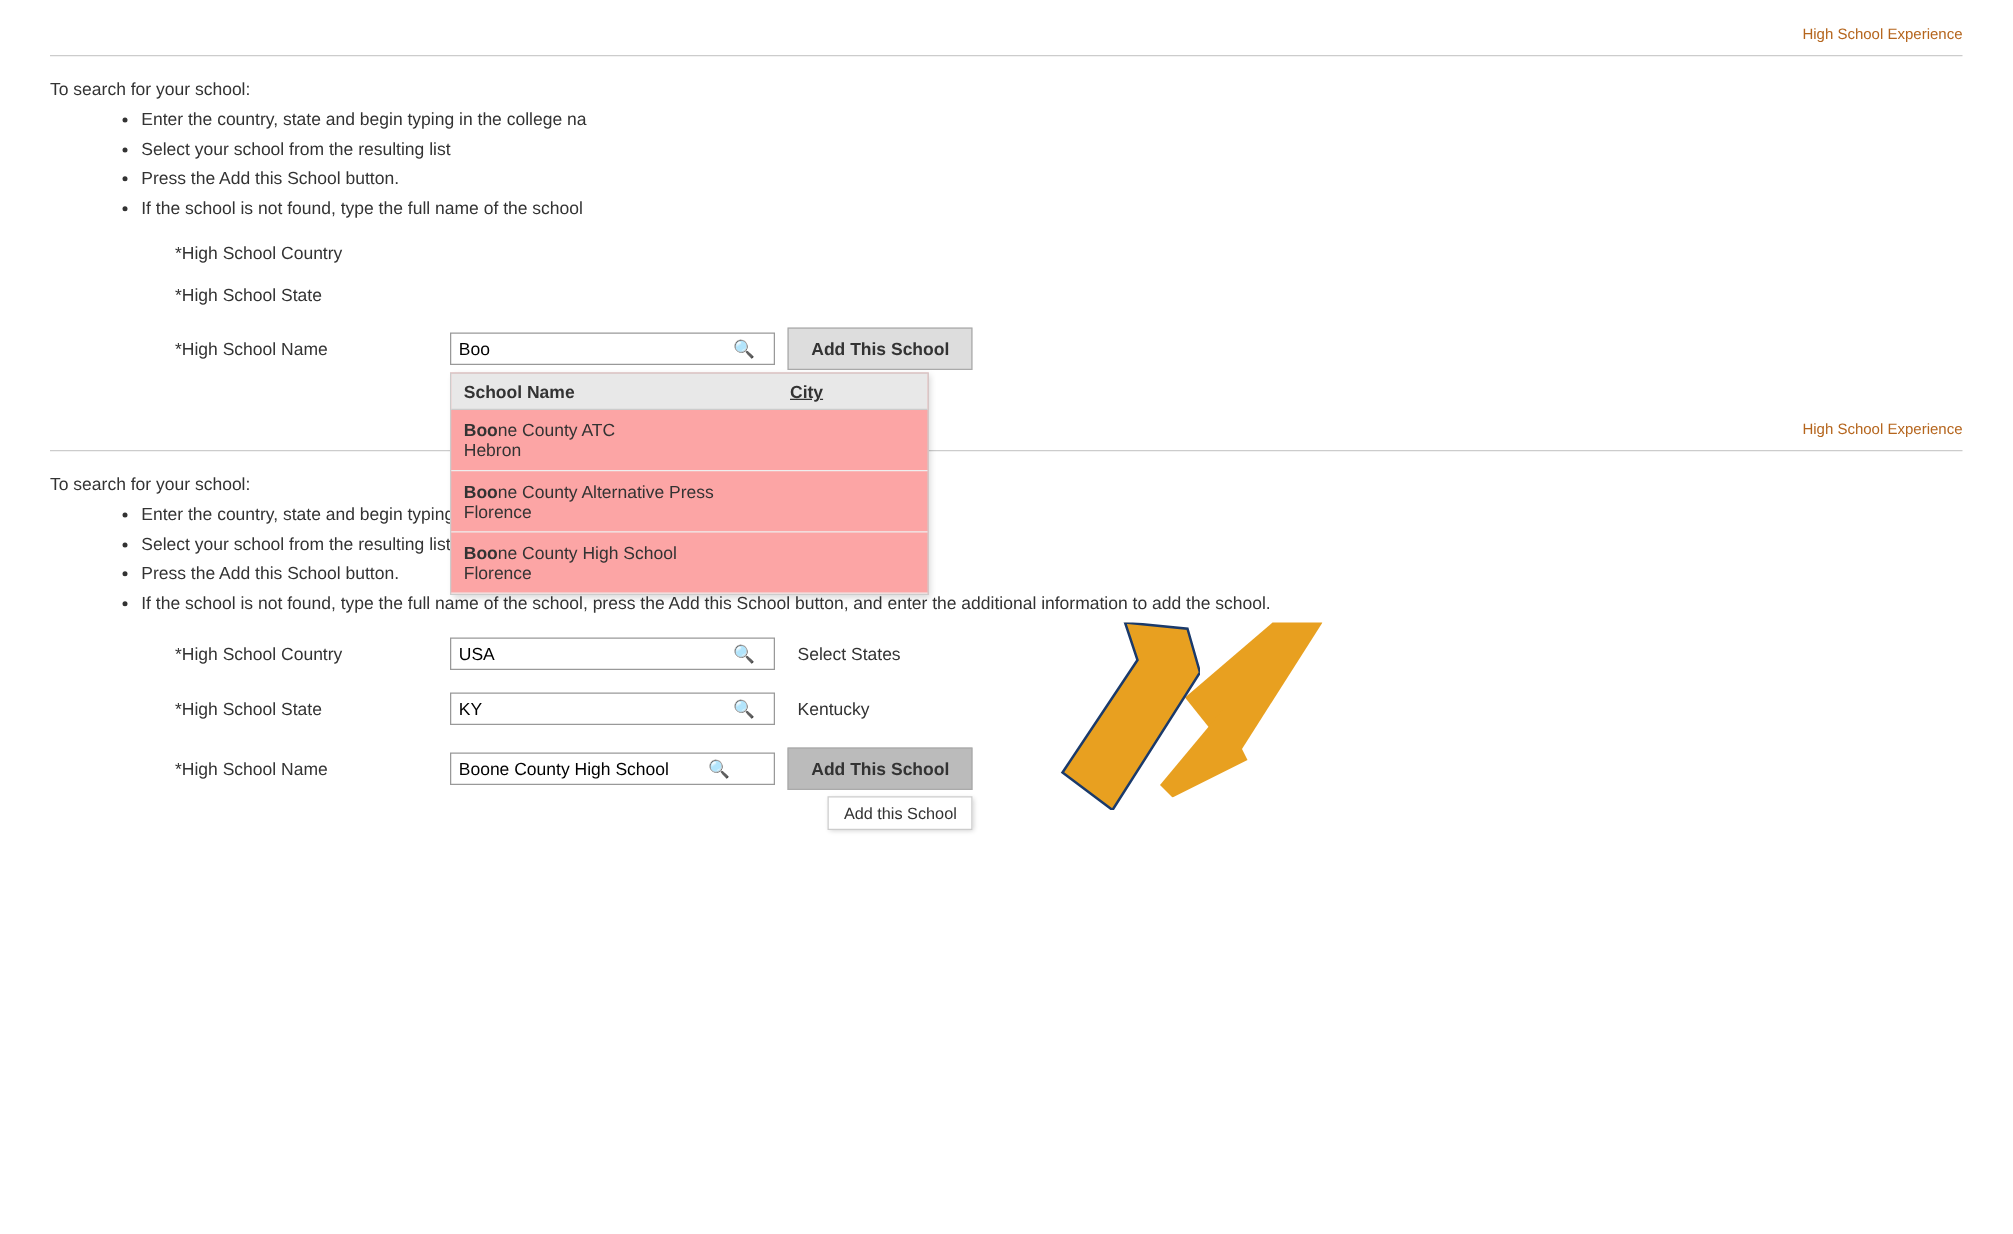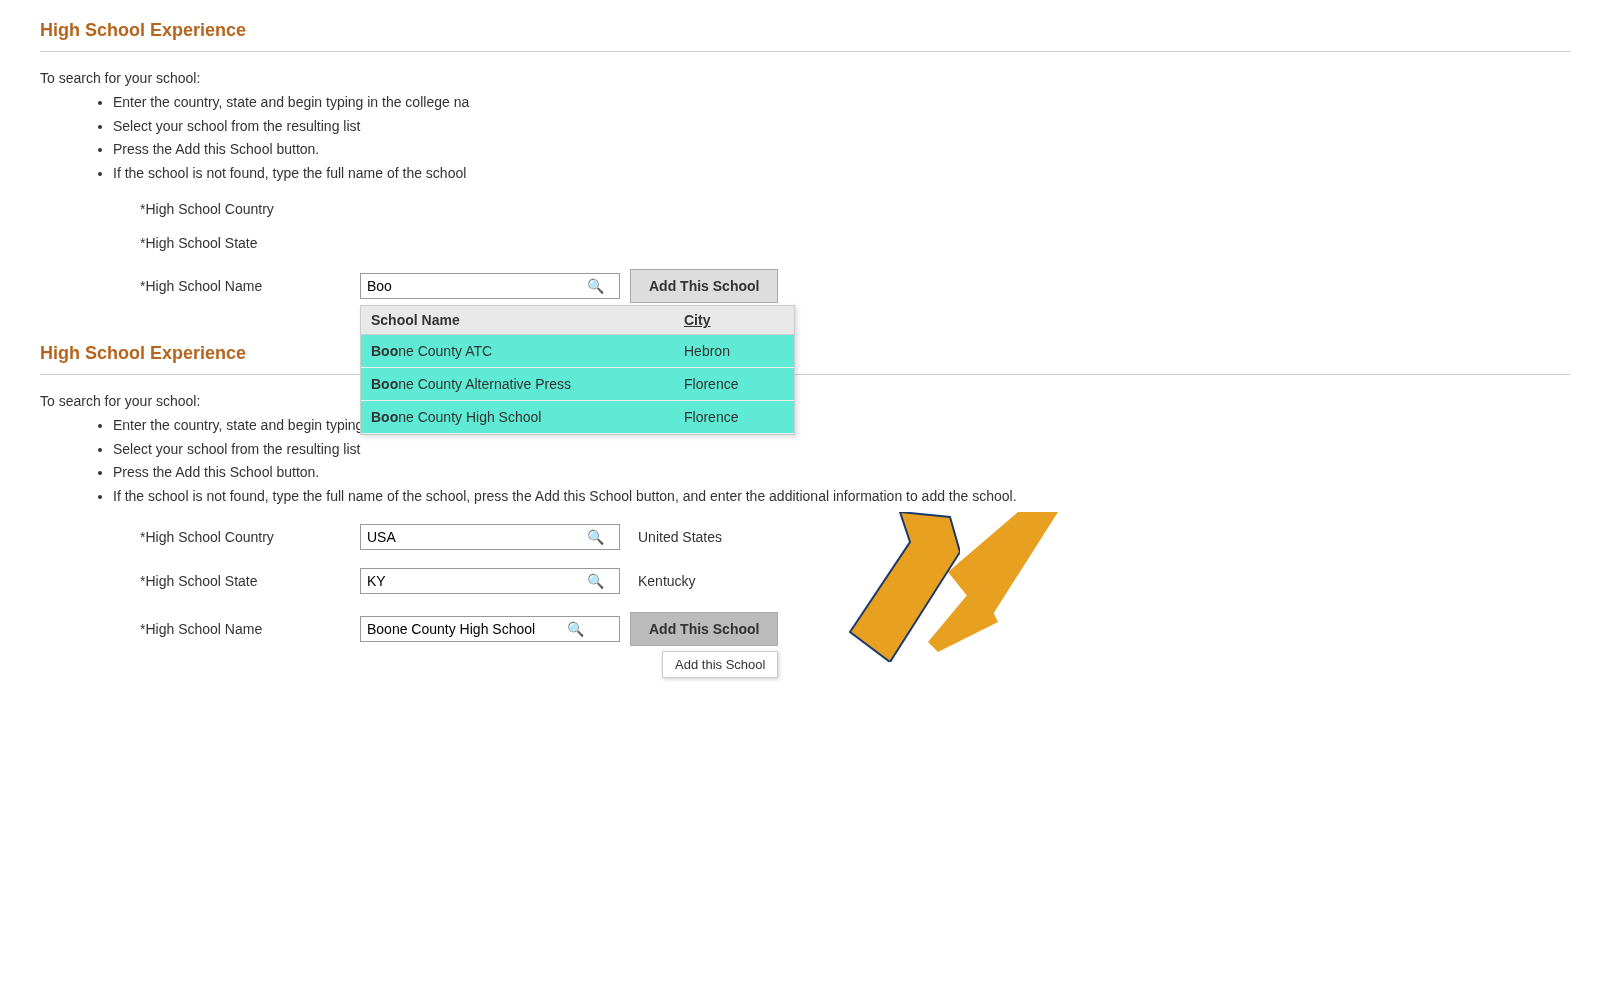--- a/index.html
+++ b/index.html
@@ -15,23 +15,24 @@
     .page-wrapper {
       padding: 20px 40px;
     }
 
     .section {
       margin-bottom: 30px;
     }
 
     .section-title {
       color: #b5651d;
-      font-size: 18px;
-      font-weight: bold;
+      font-size: 12px;
+      font-weight: normal;
       margin-bottom: 10px;
+      text-align: right;
     }
 
     .section-divider {
       border: none;
       border-top: 1px solid #ccc;
       margin-bottom: 15px;
     }
 
     .instructions {
       margin-bottom: 15px;
@@ -110,24 +111,24 @@
       font-size: 14px;
       color: #333;
       margin-left: 8px;
     }
 
     
     .autocomplete-dropdown {
       position: absolute;
       top: 36px;
       left: 220px;
-      background: #5eead4;
+      background: #fca5a5;
       border: 1px solid #ccc;
       z-index: 100;
-      width: 435px;
+      width: 383px;
       box-shadow: 2px 2px 5px rgba(0,0,0,0.15);
     }
 
     .dropdown-header {
       display: flex;
       background: #e8e8e8;
       border-bottom: 1px solid #ccc;
       padding: 6px 10px;
       font-weight: bold;
       font-size: 14px;
@@ -141,20 +142,21 @@
       width: 100px;
       text-decoration: underline;
     }
 
     .dropdown-item {
       display: flex;
       padding: 8px 10px;
       border-bottom: 1px solid #eee;
       cursor: pointer;
       font-size: 14px;
+      flex-direction: column;
     }
 
     .dropdown-item .col-name {
       flex: 1;
     }
 
     .dropdown-item .col-city {
       width: 100px;
       color: #333;
     }
@@ -263,21 +265,21 @@
 
     <div class="form-area section2-form">
 
       <div class="form-row">
         <div class="form-label">*High School Country</div>
         <div class="form-input-wrap">
           <div class="input-with-icon">
             <input type="text" value="USA" style="">
             <span class="search-icon">🔍</span>
           </div>
-          <span class="field-note">United States</span>
+          <span class="field-note">Select States</span>
         </div>
       </div>
 
       <div class="form-row">
         <div class="form-label">*High School State</div>
         <div class="form-input-wrap">
           <div class="input-with-icon">
             <input type="text" value="KY" style="">
             <span class="search-icon">🔍</span>
           </div>

